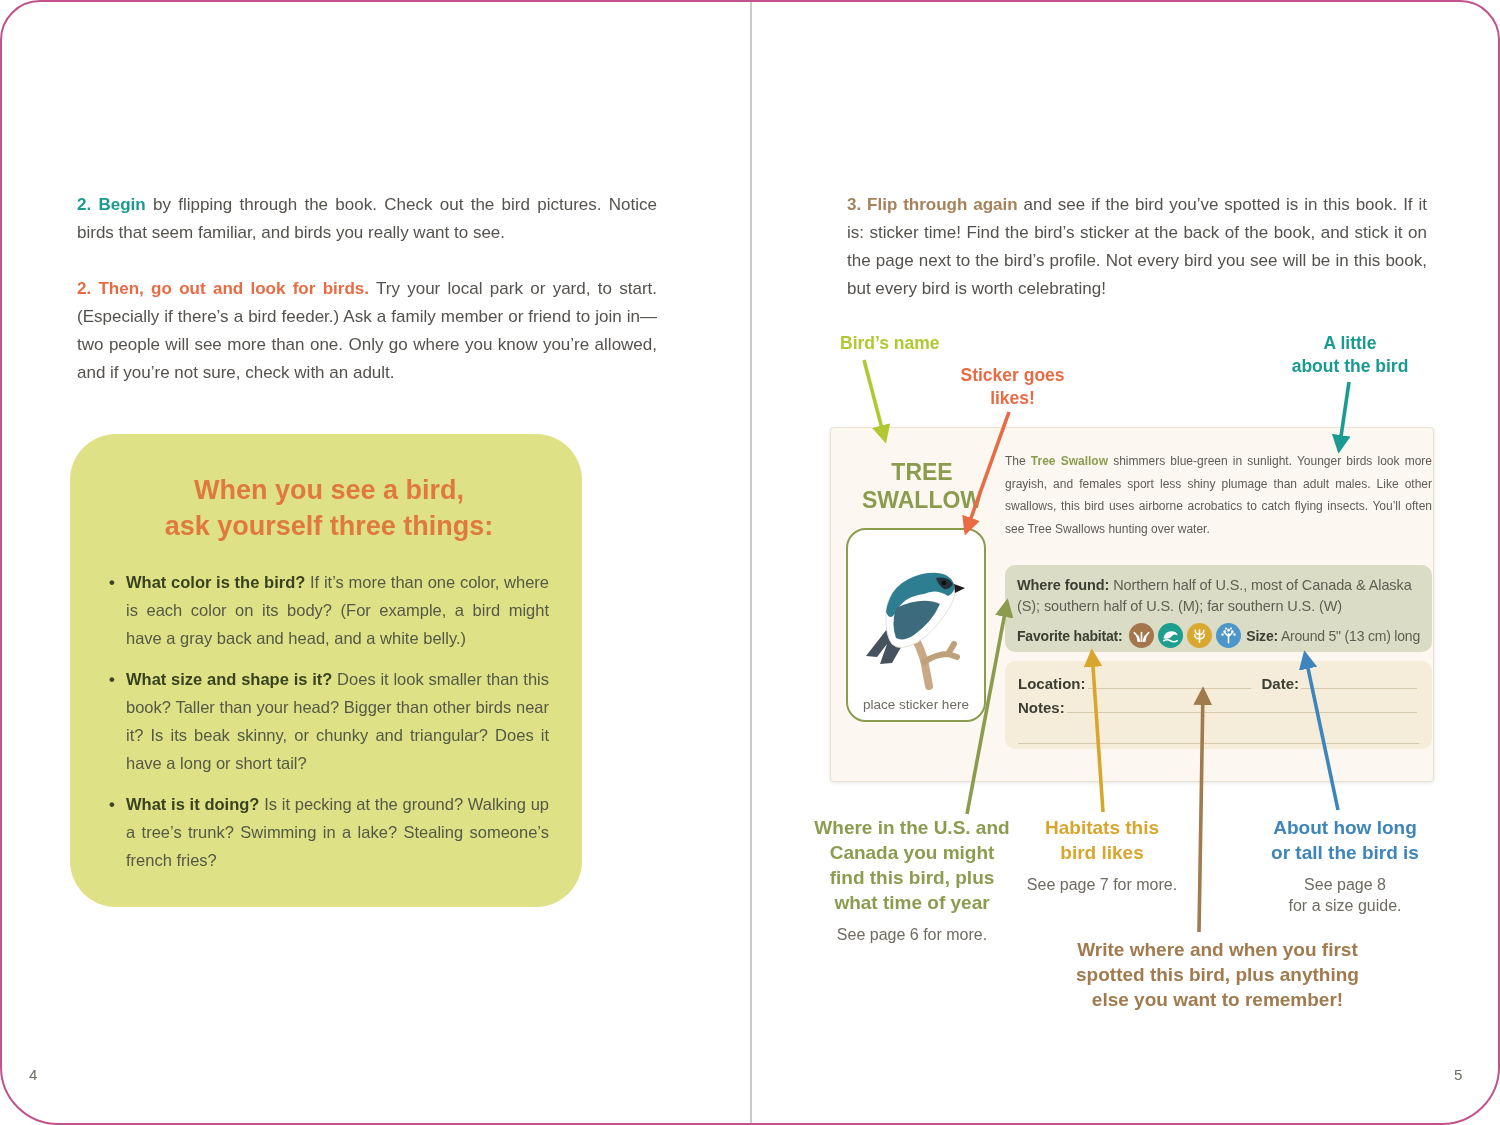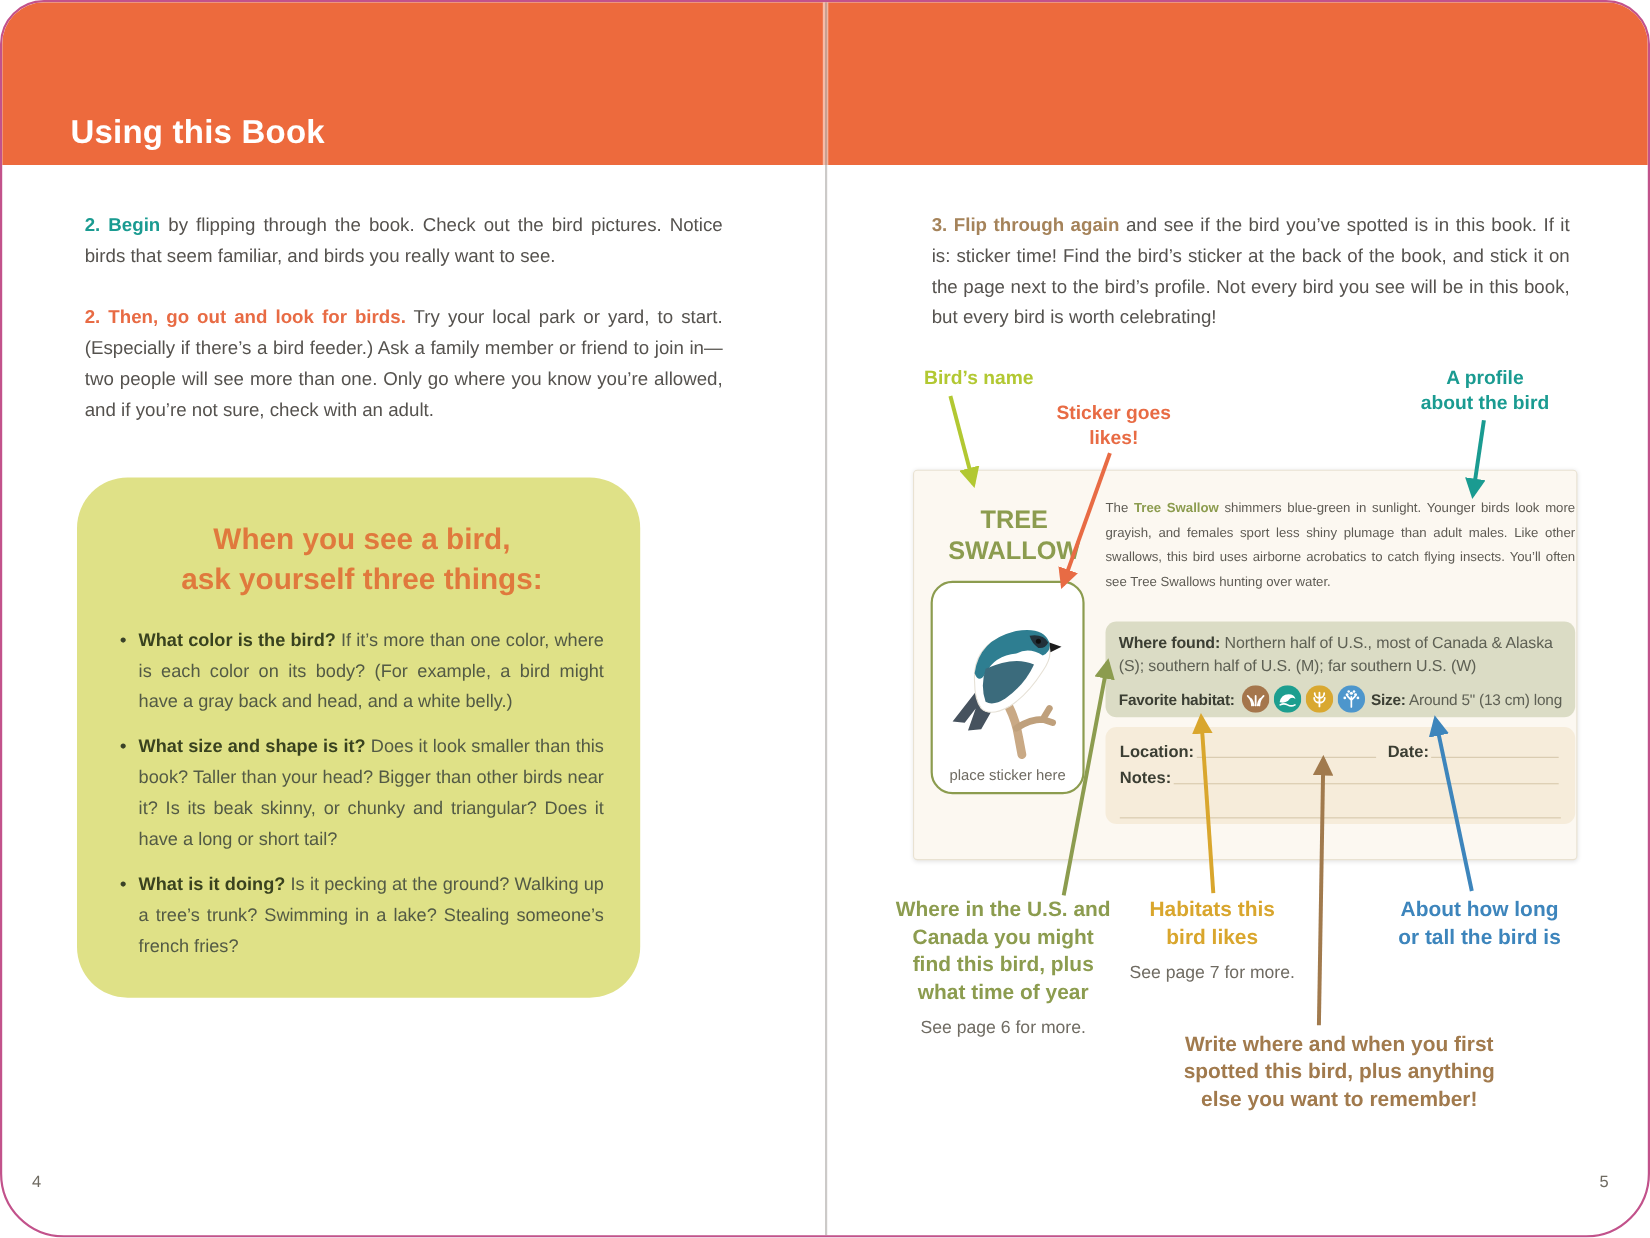--- a/index.html
+++ b/index.html
@@ -67,23 +67,20 @@
   .date-line{flex:0 0 116px;}
   .date-label{margin-left:8px;}
   .cb-extra-line{border-bottom:1.5px solid var(--line-tan);height:14px;margin-top:9px;}
   .arrows{position:absolute;left:750px;top:0;pointer-events:none;}
 </style>
 </head>
 <body>
 
 <div class="book">
 
-  <div class="band">
-    <h1>Using this Book</h1>
-  </div>
   <div class="divider-top"></div>
   <div class="divider"></div>
 
   <p class="step" id="step1"><span class="lead-teal">2. Begin</span><span> by flipping through the book. Check out the bird pictures. Notice birds that seem familiar, and birds you really want to see.</span></p>
 
   <p class="step" id="step2"><span class="lead-orange">2. Then, go out and look for birds.</span><span> Try your local park or yard, to start. (Especially if there’s a bird feeder.) Ask a family member or friend to join in—two people will see more than one. Only go where you know you’re allowed, and if you’re not sure, check with an adult.</span></p>
 
   <div class="greenbox">
     <p class="gb-title">
       <span style="display:block">When you see a bird,</span>
@@ -101,21 +98,21 @@
   <p class="step" id="step3"><span class="lead-brown">3. Flip through again</span><span> and see if the bird you’ve spotted is in this book. If it is: sticker time! Find the bird’s sticker at the back of the book, and stick it on the page next to the bird’s profile. Not every bird you see will be in this book, but every bird is worth celebrating!</span></p>
 
   <div class="co" id="co-birdname">
       <span>Bird’s name</span>
     </div>
   <div class="co" id="co-sticker">
     <span>Sticker goes</span>
     <span>likes!</span>
   </div>
   <div class="co" id="co-about">
-    <span>A profile</span>
+    <span>A little</span>
     <span>about the bird</span>
   </div>
 
   <div class="card">
     <div class="card-name">
       <span>TREE</span>
       <span>SWALLOW</span>
     </div>
 
     <div class="sticker-box">
@@ -202,20 +199,24 @@
     <span class="sub">See page 6 for more.</span>
   </div>
   <div class="co2" id="co-habitats">
     <span>Habitats this</span>
     <span>bird likes</span>
     <span class="sub">See page 7 for more.</span>
   </div>
   <div class="co2" id="co-size">
     <span>About how long</span>
     <span>or tall the bird is</span>
+    <span class="sub">
+      <span>See page 8</span>
+      <span>for a size guide.</span>
+    </span>
   </div>
   <div class="co2" id="co-notes">
     <span>Write where and when you first</span>
     <span>spotted this bird, plus anything</span>
     <span>else you want to remember!</span>
   </div>
 
   <svg class="arrows" width="750" height="1125" viewBox="0 0 750 1125">
     <defs>
       <marker id="ah-yg" viewBox="0 0 10 10" refX="8" refY="5" markerWidth="5.2" markerHeight="5.2" orient="auto-start-reverse">

